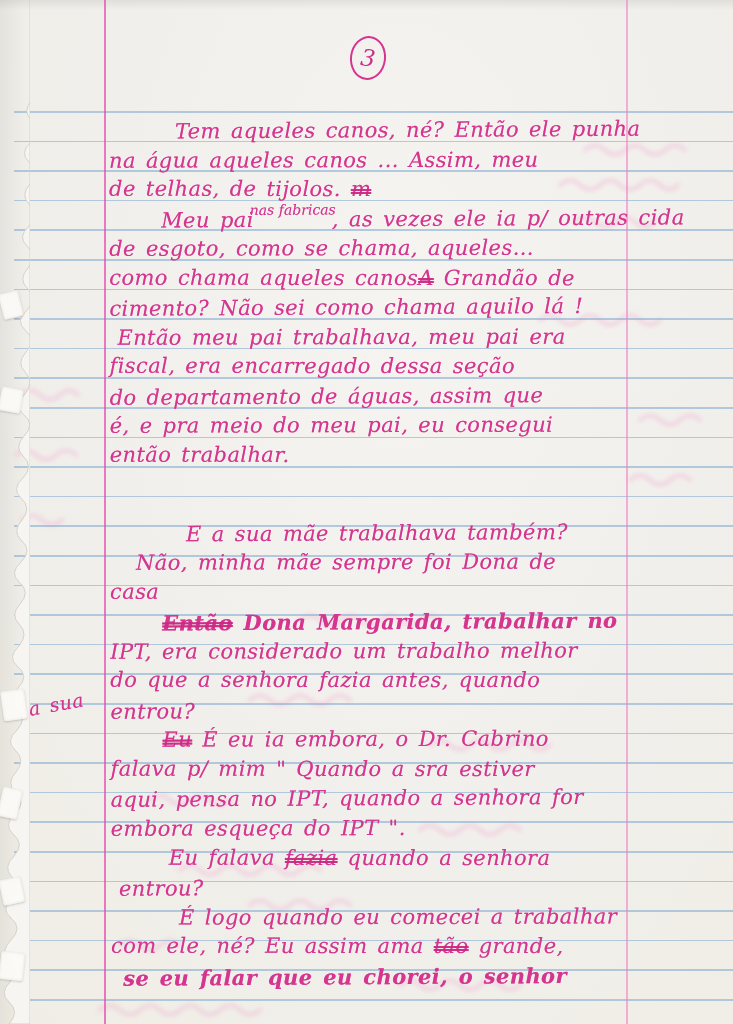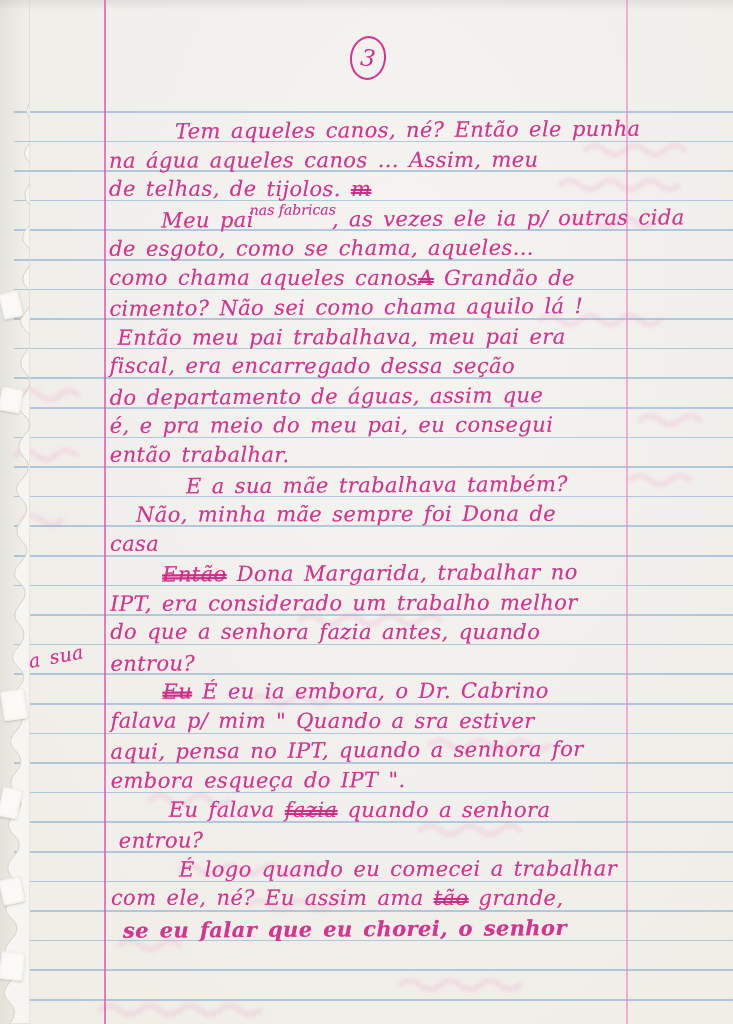--- a/index.html
+++ b/index.html
@@ -154,24 +154,24 @@
       <div class="row"><span>de telhas, de tijolos. </span><span class="struck">m</span></div>
       <div class="row" style="padding-left: 52px;"><span>Meu pai</span><span class="sup">nas fabricas</span><span>, as vezes ele ia p/ outras cida</span></div>
       <div class="row"><span>de esgoto, como se chama, aqueles...</span></div>
       <div class="row"><span>como chama aqueles canos</span><span class="struck">A</span><span> Grandão de</span></div>
       <div class="row"><span>cimento? Não sei como chama aquilo lá !</span></div>
       <div class="row" style="padding-left: 8px;"><span>Então meu pai trabalhava, meu pai era</span></div>
       <div class="row"><span>fiscal, era encarregado dessa seção</span></div>
       <div class="row"><span>do departamento de águas, assim que</span></div>
       <div class="row"><span>é, e pra meio do meu pai, eu consegui</span></div>
       <div class="row"><span>então trabalhar.</span></div>
-      <div class="row" style="padding-left: 76px;"><span>E a sua mãe trabalhava também?</span></div>
+      <div class="row" style="padding-left: 76px; margin-top: 48px;"><span>E a sua mãe trabalhava também?</span></div>
       <div class="row" style="padding-left: 26px;"><span>Não, minha mãe sempre foi Dona de</span></div>
       <div class="row"><span>casa</span></div>
-      <div class="row" style="padding-left: 52px;"><span class="struck">Então</span><span> Dona Margarida, trabalhar no</span></div>
+      <div class="row" style="padding-left: 52px; font-weight: bold;"><span class="struck">Então</span><span> Dona Margarida, trabalhar no</span></div>
       <div class="row"><span>IPT, era considerado um trabalho melhor</span></div>
       <div class="row"><span>do que a senhora fazia antes, quando</span></div>
       <div class="row"><span class="margin-note">a sua</span><span>entrou?</span></div>
       <div class="row" style="padding-left: 52px;"><span class="struck">Eu</span><span> É eu ia embora, o Dr. Cabrino</span></div>
       <div class="row"><span>falava p/ mim " Quando a sra estiver</span></div>
       <div class="row"><span>aqui, pensa no IPT, quando a senhora for</span></div>
       <div class="row"><span>embora esqueça do IPT ".</span></div>
       <div class="row" style="padding-left: 58px;"><span>Eu falava </span><span class="struck">fazia</span><span> quando a senhora</span></div>
       <div class="row" style="padding-left: 8px;"><span>entrou?</span></div>
       <div class="row" style="padding-left: 68px;"><span>É logo quando eu comecei a trabalhar</span></div>

